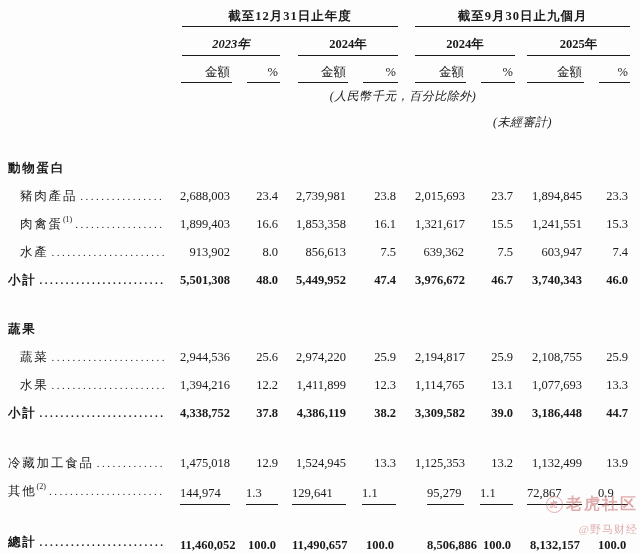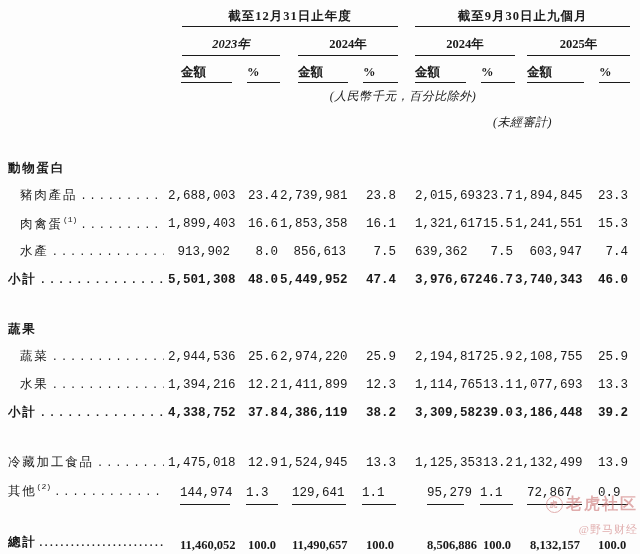--- a/index.html
+++ b/index.html
@@ -11,28 +11,28 @@
   table{
     border-collapse:collapse;table-layout:fixed;
     width:622px;margin:4px 0 0 8px;
   }
   td{padding:0;vertical-align:middle;font-size:12.5px;line-height:1;}
   .b{font-weight:bold;}
   
   tr.hg{height:23px;} tr.hy{height:29px;} tr.hc{height:27px;}
   tr.n1{height:26px;} tr.n2{height:26px;}
   tr.gap1{height:20px;} tr.g22{height:22px;}
-  tr.sec{height:27px;} tr.it{height:28px;font-family:Liberation Mono, monospace;} tr.tot{height:30px;}
+  tr.sec{height:27px;} tr.it{height:28px;} tr.tot{height:30px;}
   
   .grule{font-weight:bold;text-align:center;border-bottom:1.5px solid #1a1a1a;
          padding-bottom:4px;letter-spacing:1px;}
   .ml14{margin-left:14px;} .ml0{margin-left:0;}
   .yrule{font-weight:bold;text-align:center;border-bottom:1.2px solid #1a1a1a;padding-bottom:5px;}
   .y1{margin-left:14px;font-style:italic;} .y2{margin-left:18px;} .y3{margin-left:0;} .y4{margin-left:12px;}
-  .crule{font-weight:bold;border-bottom:1.2px solid #1a1a1a;padding:0 2px 4px 0;}
+  .crule{font-weight:normal;text-align:right;border-bottom:1.2px solid #1a1a1a;padding:0 2px 4px 0;}
   .ca{margin-left:13px;} .cp{margin-left:15px;}
   
   .note{font-style:italic;font-size:12px;text-align:center;letter-spacing:.5px;}
   .note-units{margin-left:168px;}
   
   .lbl{overflow:hidden;}
   .lblf{display:flex;align-items:baseline;}
   .lt{white-space:nowrap;letter-spacing:1.8px;}
   .ind .lblf{padding-left:12px;}
   sup{font-size:8px;position:relative;top:-1px;letter-spacing:0;}
@@ -282,21 +282,21 @@
           </div>
     </td>
     <td class="num b">4,338,752</td>
     <td class="num b">37.8</td>
     <td class="num b">4,386,119</td>
     <td class="num b">38.2</td>
     <td class="spc"></td>
     <td class="num b">3,309,582</td>
     <td class="num b">39.0</td>
     <td class="num b">3,186,448</td>
-    <td class="num b">39.2</td>
+    <td class="num b">44.7</td>
   </tr>
 
   <tr class="g22">
         <td colspan="10"></td>
       </tr>
 
   <tr class="it">
     <td class="lbl">
       <div class="lblf">
             <span class="lt">冷藏加工食品</span>

